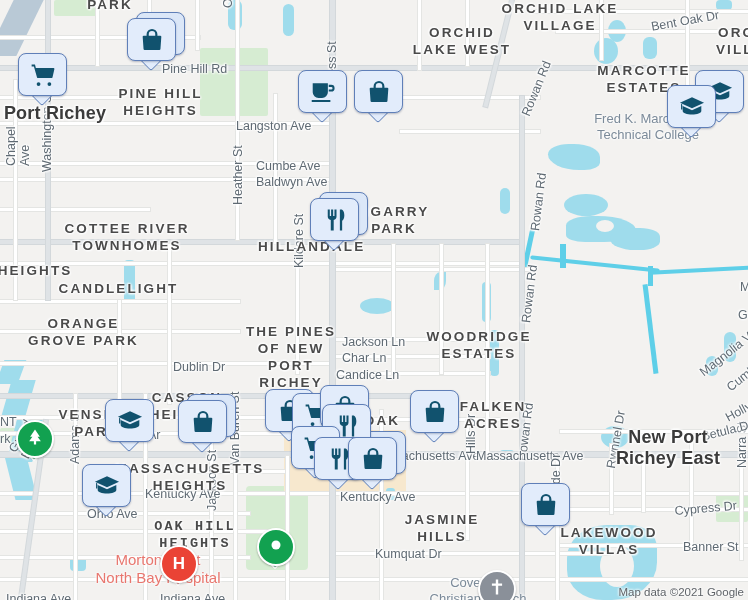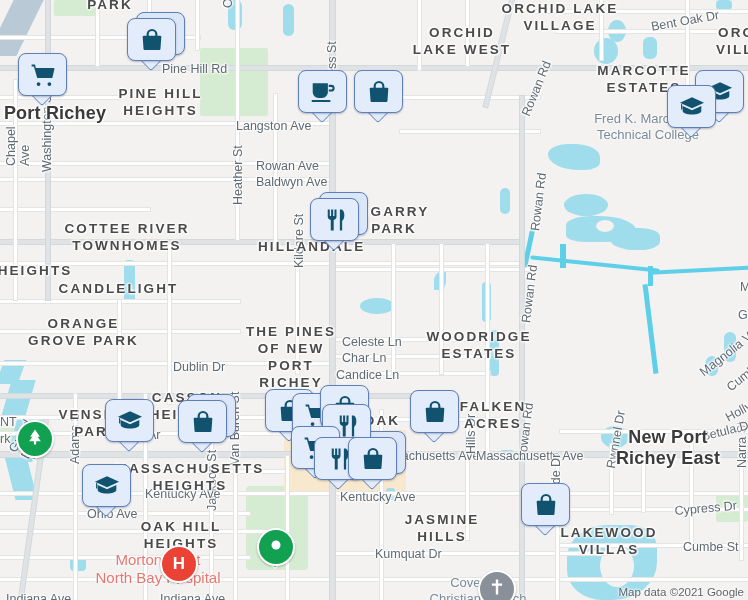--- a/index.html
+++ b/index.html
@@ -209,50 +209,50 @@
     <div class="road major" style="left:44px;top:420px;width:3.5px;height:180px;transform:rotate(8deg);transform-origin:top;"></div>
     <div class="road mid" style="left:642px;top:452px;width:2.5px;height:60px;"></div>
     <div class="road mid" style="left:690px;top:440px;width:2.5px;height:110px;"></div>
   </div>
 
   <div id="streets-layer">
       <div class="lbl street" style="left: 221px; top: 8px; transform: rotate(-90deg); transform-origin: left top;">Oakleaf Ave</div>
       <div class="lbl street" style="left: 162px; top: 62px;">Pine Hill Rd</div>
       <div class="lbl street" style="left: 236px; top: 119px;">Langston Ave</div>
       <div class="lbl street" style="left: 325px; top: 110px; transform: rotate(-90deg); transform-origin: left top;">Congress St</div>
-      <div class="lbl street" style="left: 256px; top: 159px;">Rowan Ave</div>
+      <div class="lbl street" style="left: 256px; top: 159px;">Cumbe Ave</div>
       <div class="lbl street" style="left: 256px; top: 175px;">Baldwyn Ave</div>
       <div class="lbl street" style="left: 4px; top: 166px; transform: rotate(-90deg); transform-origin: left top;">Chapel<br>Ave</div>
       <div class="lbl street" style="left: 40px; top: 172px; transform: rotate(-90deg); transform-origin: left top;">Washington St</div>
       <div class="lbl street" style="left: 231px; top: 205px; transform: rotate(-90deg); transform-origin: left top;">Heather St</div>
       <div class="lbl street" style="left: 292px; top: 268px; transform: rotate(-90deg); transform-origin: left top;">Kildare St</div>
       <div class="lbl street" style="left: 519px; top: 113px; transform: rotate(-68deg); transform-origin: left top;">Rowan Rd</div>
       <div class="lbl street" style="left: 528px; top: 230px; transform: rotate(-83deg); transform-origin: left top;">Rowan Rd</div>
       <div class="lbl street" style="left: 519px; top: 322px; transform: rotate(-83deg); transform-origin: left top;">Rowan Rd</div>
       <div class="lbl street" style="left: 515px; top: 460px; transform: rotate(-83deg); transform-origin: left top;">Rowan Rd</div>
       <div class="lbl street" style="left: 650px; top: 20px; transform: rotate(-10deg); transform-origin: left top;">Bent Oak Dr</div>
-      <div class="lbl street" style="left: 342px; top: 335px;">Celeste Ln</div>
+      <div class="lbl street" style="left: 342px; top: 335px;">Jackson Ln</div>
       <div class="lbl street" style="left: 342px; top: 351px;">Char Ln</div>
       <div class="lbl street" style="left: 336px; top: 368px;">Candice Ln</div>
       <div class="lbl street" style="left: 173px; top: 360px;">Dublin Dr</div>
       <div class="lbl street" style="left: 6px; top: 448px; transform: rotate(-62deg); transform-origin: left top;">Grand<br>Blvd</div>
       <div class="lbl street" style="left: 68px; top: 464px; transform: rotate(-90deg); transform-origin: left top;">Adams St</div>
       <div class="lbl street" style="left: 87px; top: 507px;">Ohio Ave</div>
       <div class="lbl street" style="left: 205px; top: 511px; transform: rotate(-90deg); transform-origin: left top;">Jackson St</div>
       <div class="lbl street" style="left: 228px; top: 465px; transform: rotate(-90deg); transform-origin: left top;">Van Buren St</div>
       <div class="lbl street" style="left: 145px; top: 487px;">Kentucky Ave</div>
       <div class="lbl street" style="left: 340px; top: 490px;">Kentucky Ave</div>
       <div class="lbl street" style="left: 160px; top: 592px;">Indiana Ave</div>
       <div class="lbl street" style="left: 6px; top: 592px;">Indiana Ave</div>
       <div class="lbl street" style="left: 372px; top: 449px;">Massachusetts Ave</div>
       <div class="lbl street" style="left: 476px; top: 449px;">Massachusetts Ave</div>
       <div class="lbl street" style="left: 464px; top: 454px; transform: rotate(-90deg); transform-origin: left top;">Hills Dr</div>
       <div class="lbl street" style="left: 375px; top: 547px;">Kumquat Dr</div>
       <div class="lbl street" style="left: 674px; top: 504px; transform: rotate(-5deg); transform-origin: left top;">Cypress Dr</div>
-      <div class="lbl street" style="left: 683px; top: 540px;">Cumbe St</div>
+      <div class="lbl street" style="left: 683px; top: 540px;">Banner St</div>
       <div class="lbl street" style="left: 549px; top: 519px; transform: rotate(-90deg); transform-origin: left top;">Parkside Dr</div>
       <div class="lbl street" style="left: 604px; top: 467px; transform: rotate(-80deg); transform-origin: left top;">Rwnnel Dr</div>
       <div class="lbl street" style="left: 735px; top: 468px; transform: rotate(-90deg); transform-origin: left top;">Narra St</div>
       <div class="lbl street" style="left: 697px; top: 368px; transform: rotate(-38deg); transform-origin: left top;">Magnolia Va</div>
       <div class="lbl street" style="left: 724px; top: 383px; transform: rotate(-38deg); transform-origin: left top;">Cumbe</div>
       <div class="lbl street" style="left: 723px; top: 412px; transform: rotate(-28deg); transform-origin: left top;">Hollyric</div>
       <div class="lbl street" style="left: 700px; top: 430px; transform: rotate(-14deg); transform-origin: left top;">Betula Dr</div>
       <div class="lbl street" style="left: 738px; top: 308px;">Gu</div>
       <div class="lbl street" style="left: 740px; top: 280px;">M</div>
       <div class="lbl street" style="left: 0px; top: 370px; margin-top: 45px;">NT</div>
@@ -271,21 +271,21 @@
       <div class="lbl nbhd" style="left: 56px; top: 280px; width: 125px; white-space: normal;">CANDLELIGHT</div>
       <div class="lbl nbhd" style="left: 16px; top: 315px; width: 135px; white-space: normal;">ORANGE<br>GROVE PARK</div>
       <div class="lbl nbhd" style="left: 348px; top: 203px; width: 92px; white-space: normal;">NGARRY<br>PARK</div>
       <div class="lbl nbhd" style="left: 258px; top: 238px; width: 100px; white-space: normal;">HILLANDALE</div>
       <div class="lbl nbhd" style="left: 236px; top: 323px; width: 110px; white-space: normal;">THE PINES<br>OF NEW<br>PORT RICHEY</div>
       <div class="lbl nbhd" style="left: 420px; top: 328px; width: 118px; white-space: normal;">WOODRIDGE<br>ESTATES</div>
       <div class="lbl nbhd" style="left: 438px; top: 398px; width: 110px; white-space: normal;">FALKEN ACRES</div>
       <div class="lbl nbhd" style="left: 112px; top: 389px; width: 150px; white-space: normal;">CASSON HEIGHTS</div>
       <div class="lbl nbhd" style="left: 36px; top: 406px; width: 122px; white-space: normal;">VENSETT PARK</div>
       <div class="lbl nbhd" style="left: 110px; top: 460px; width: 160px; white-space: normal;">MASSACHUSETTS<br>HEIGHTS</div>
-      <div class="lbl nbhd" style="left: 126px; top: 518px; width: 110px; white-space: normal;">OAK HILL<br>HEIGHTS</div>
+      <div class="lbl nbhd" style="left: 140px; top: 518px; width: 110px; white-space: normal; font-family: Liberation Mono, monospace;">OAK HILL<br>HEIGHTS</div>
       <div class="lbl nbhd" style="left: 383px; top: 511px; width: 118px; white-space: normal; text-align: center;">JASMINE HILLS</div>
       <div class="lbl nbhd" style="left: 555px; top: 515px; width: 108px; white-space: normal; margin-top: 9px;">LAKEWOOD<br>VILLAS</div>
       <div class="lbl nbhd" style="left: 362px; top: 412px; width: 40px; white-space: normal;">OAK</div>
     </div>
   <div id="poi-layer">
       <div class="lbl poi" style="left: 553px; top: 111px; white-space: normal; width: 190px;">Fred K. Marchman<br>Technical College</div>
       <div class="lbl poi hosp" style="left: 63px; top: 551px; white-space: normal; width: 190px;">Morton Plant<br>North Bay Hospital</div>
       <div class="lbl poi" style="left: 383px; top: 575px; white-space: normal; width: 190px;">Covenant<br>Christian Church</div>
     </div>
   <div id="city-layer">

